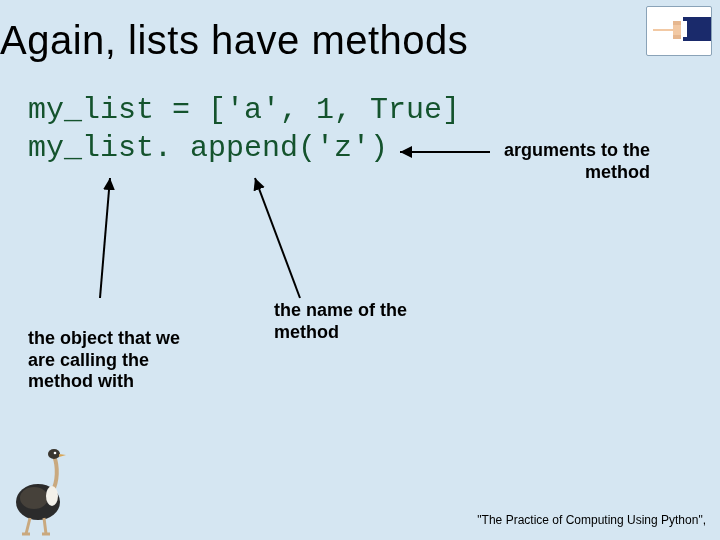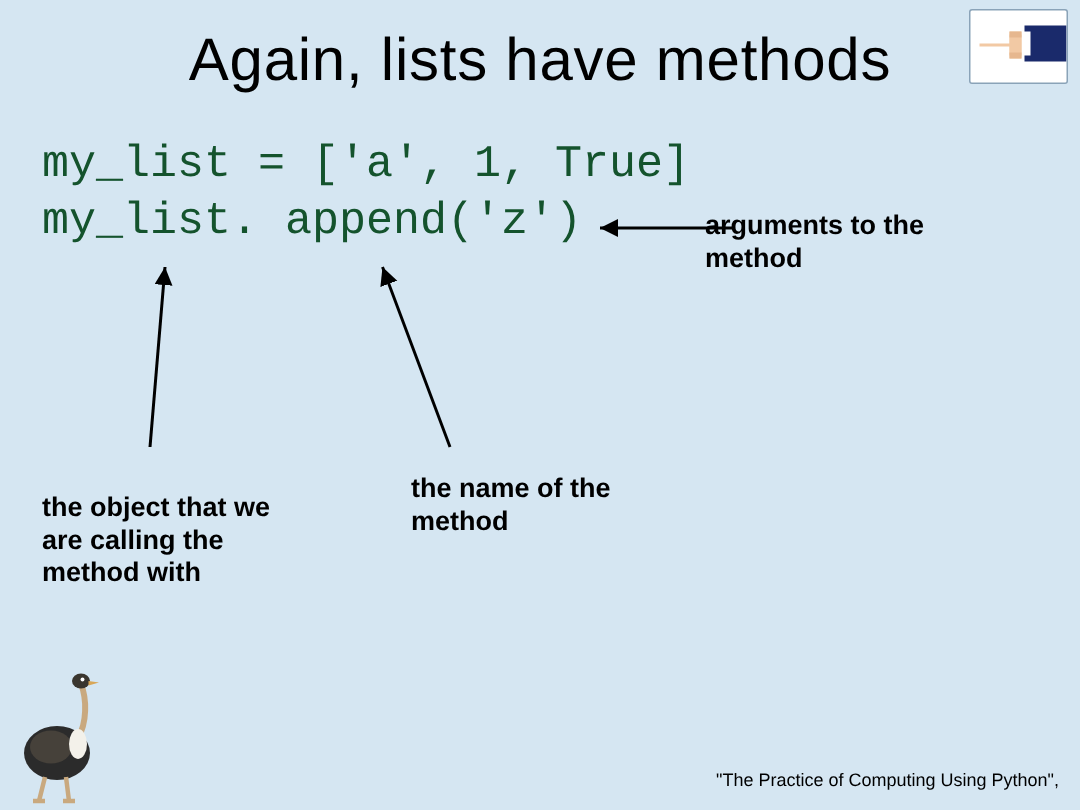--- a/index.html
+++ b/index.html
@@ -17,21 +17,20 @@
   .slide {
     position: relative;
     width: 720px;
     height: 540px;
   }
   .title {
     position: absolute;
     top: 18px;
     left: 0;
     right: 0;
-    text-align: center;
     font-size: 40px;
     font-weight: 400;
     color: #000;
     letter-spacing: 0.5px;
   }
   .codeblock {
     position: absolute;
     top: 92px;
     left: 28px;
     font-family: Liberation Mono, monospace;
@@ -41,23 +40,23 @@
     white-space: pre;
   }
   .label {
     position: absolute;
     font-family: Arial, Helvetica, sans-serif;
     font-size: 18px;
     font-weight: 700;
     color: #000;
     line-height: 1.2;
   }
-  .label.arguments { top: 140px; left: 470px; width: 160px; }
+  .label.arguments { top: 140px; left: 490px; width: 160px; text-align: right; }
   .label.object    { top: 300px; left: 28px;  width: 170px; margin-top: 28px; }
-  .label.name      { top: 300px; left: 274px; width: 140px; margin-top: 15px; }
+  .label.name      { top: 300px; left: 274px; width: 140px; }
 
   .arrow-svg {
     position: absolute;
     top: 0;
     left: 0;
     width: 720px;
     height: 540px;
     pointer-events: none;
   }
 

